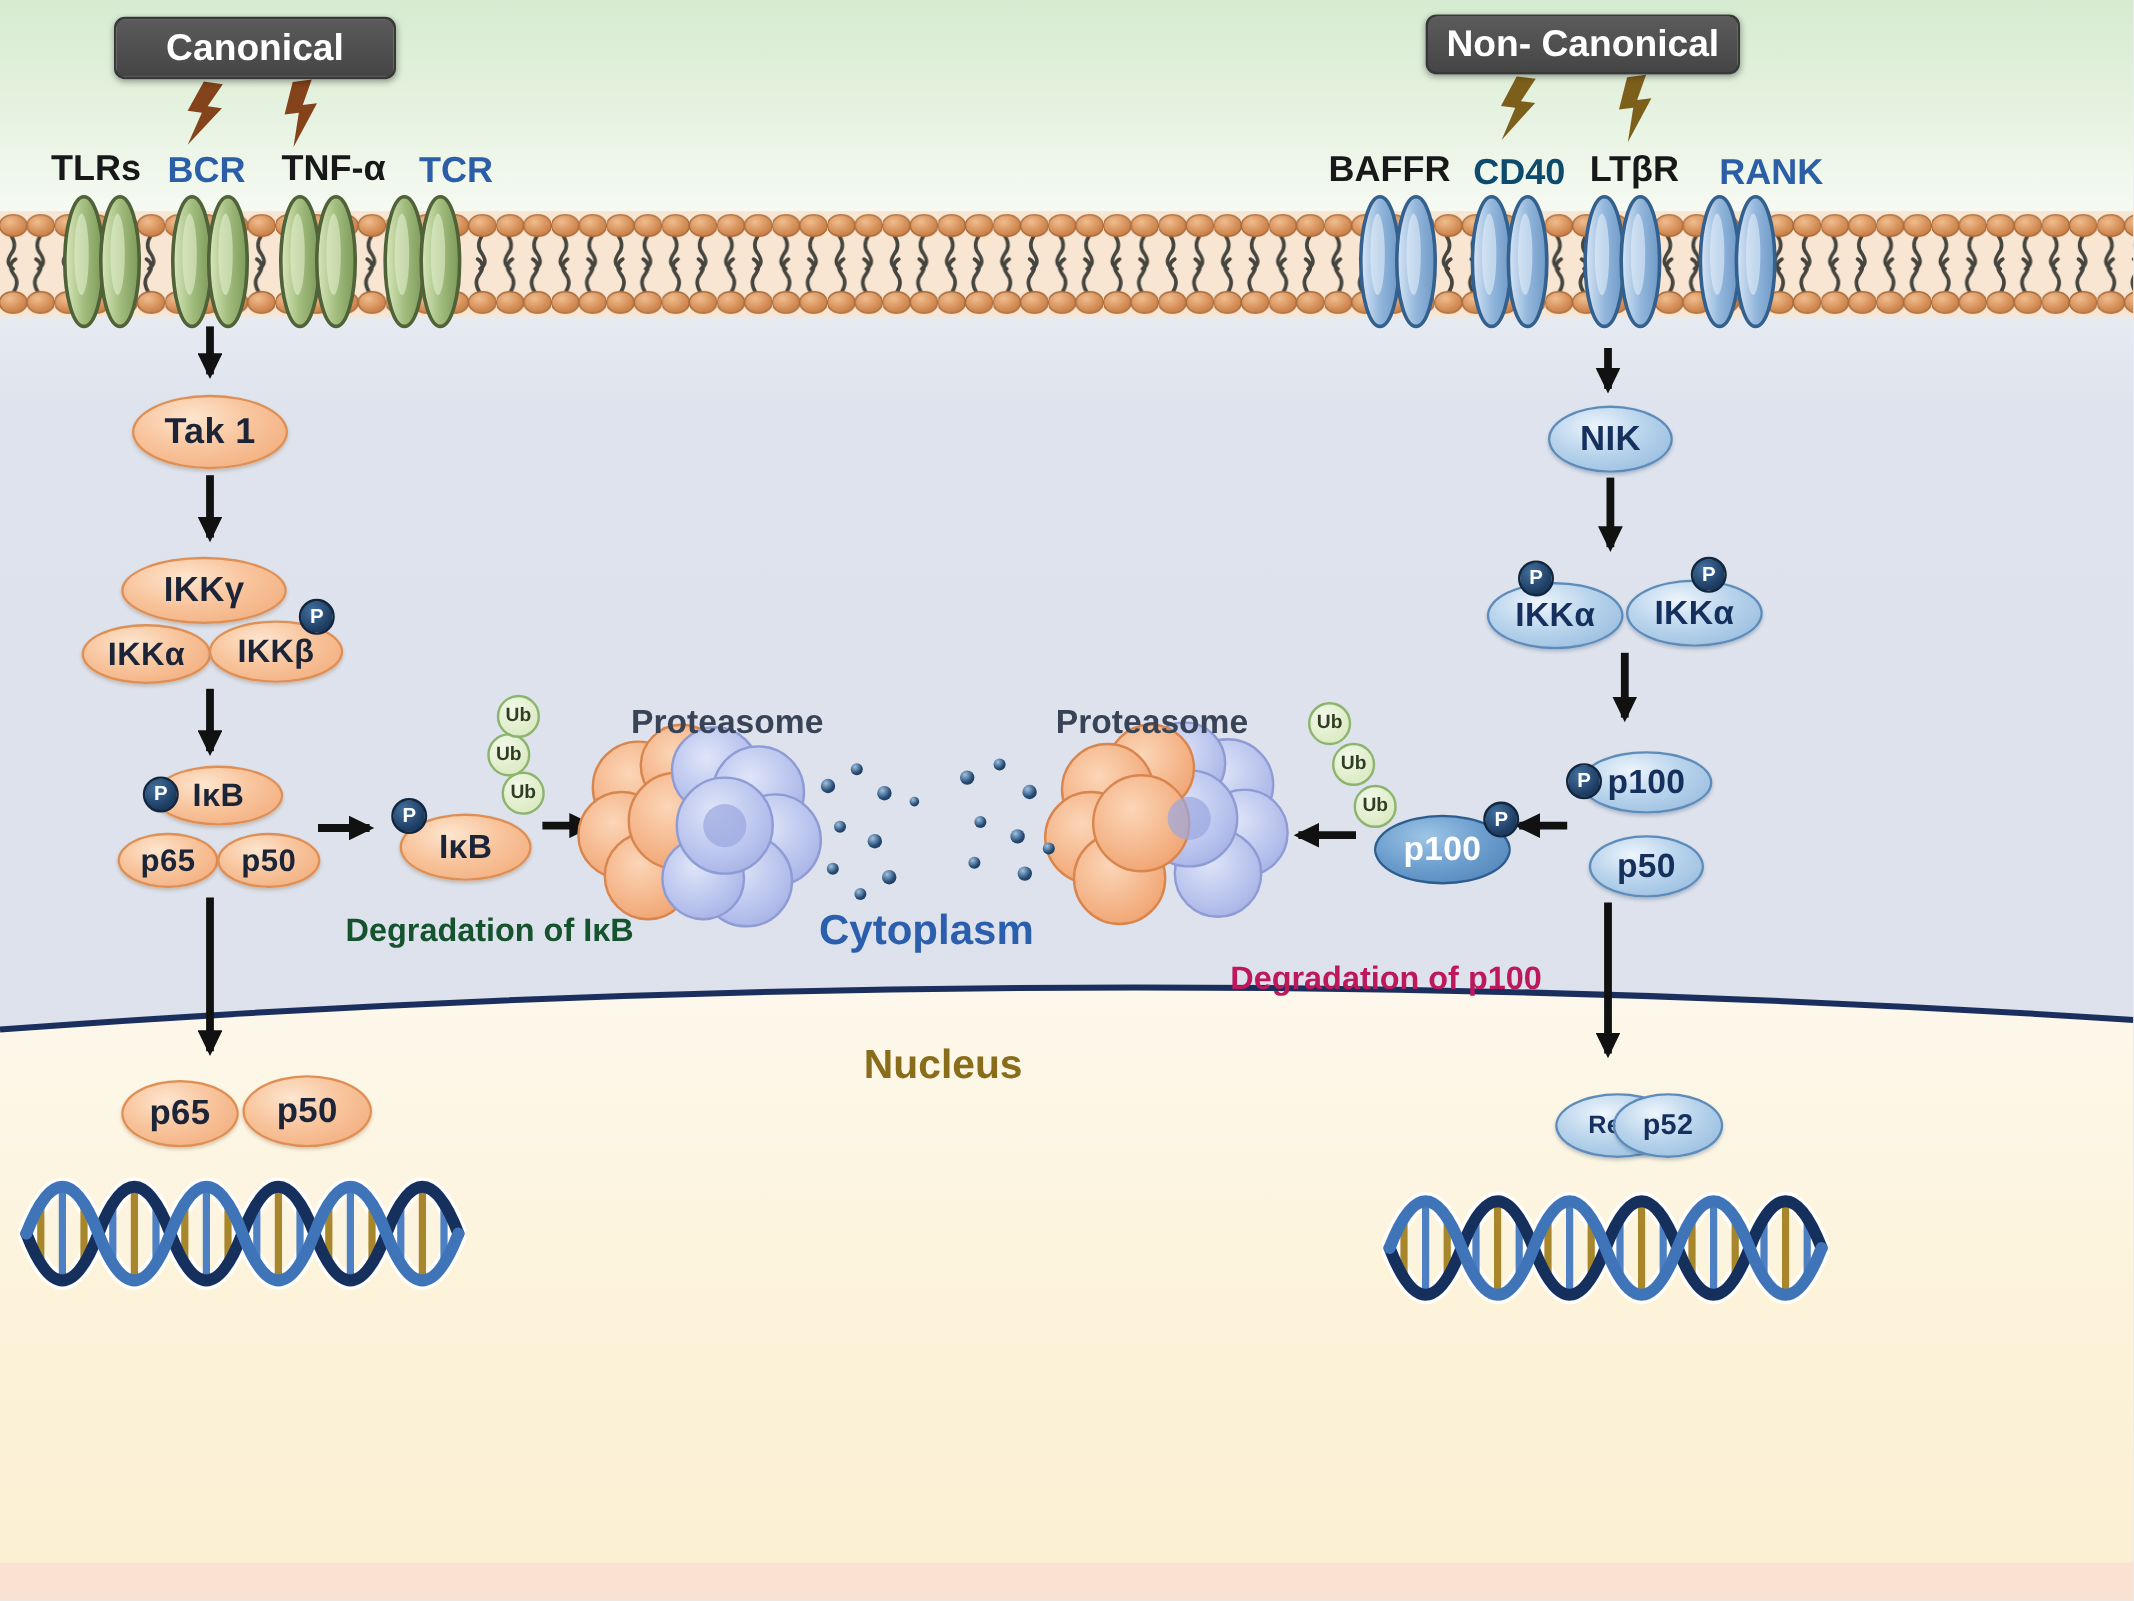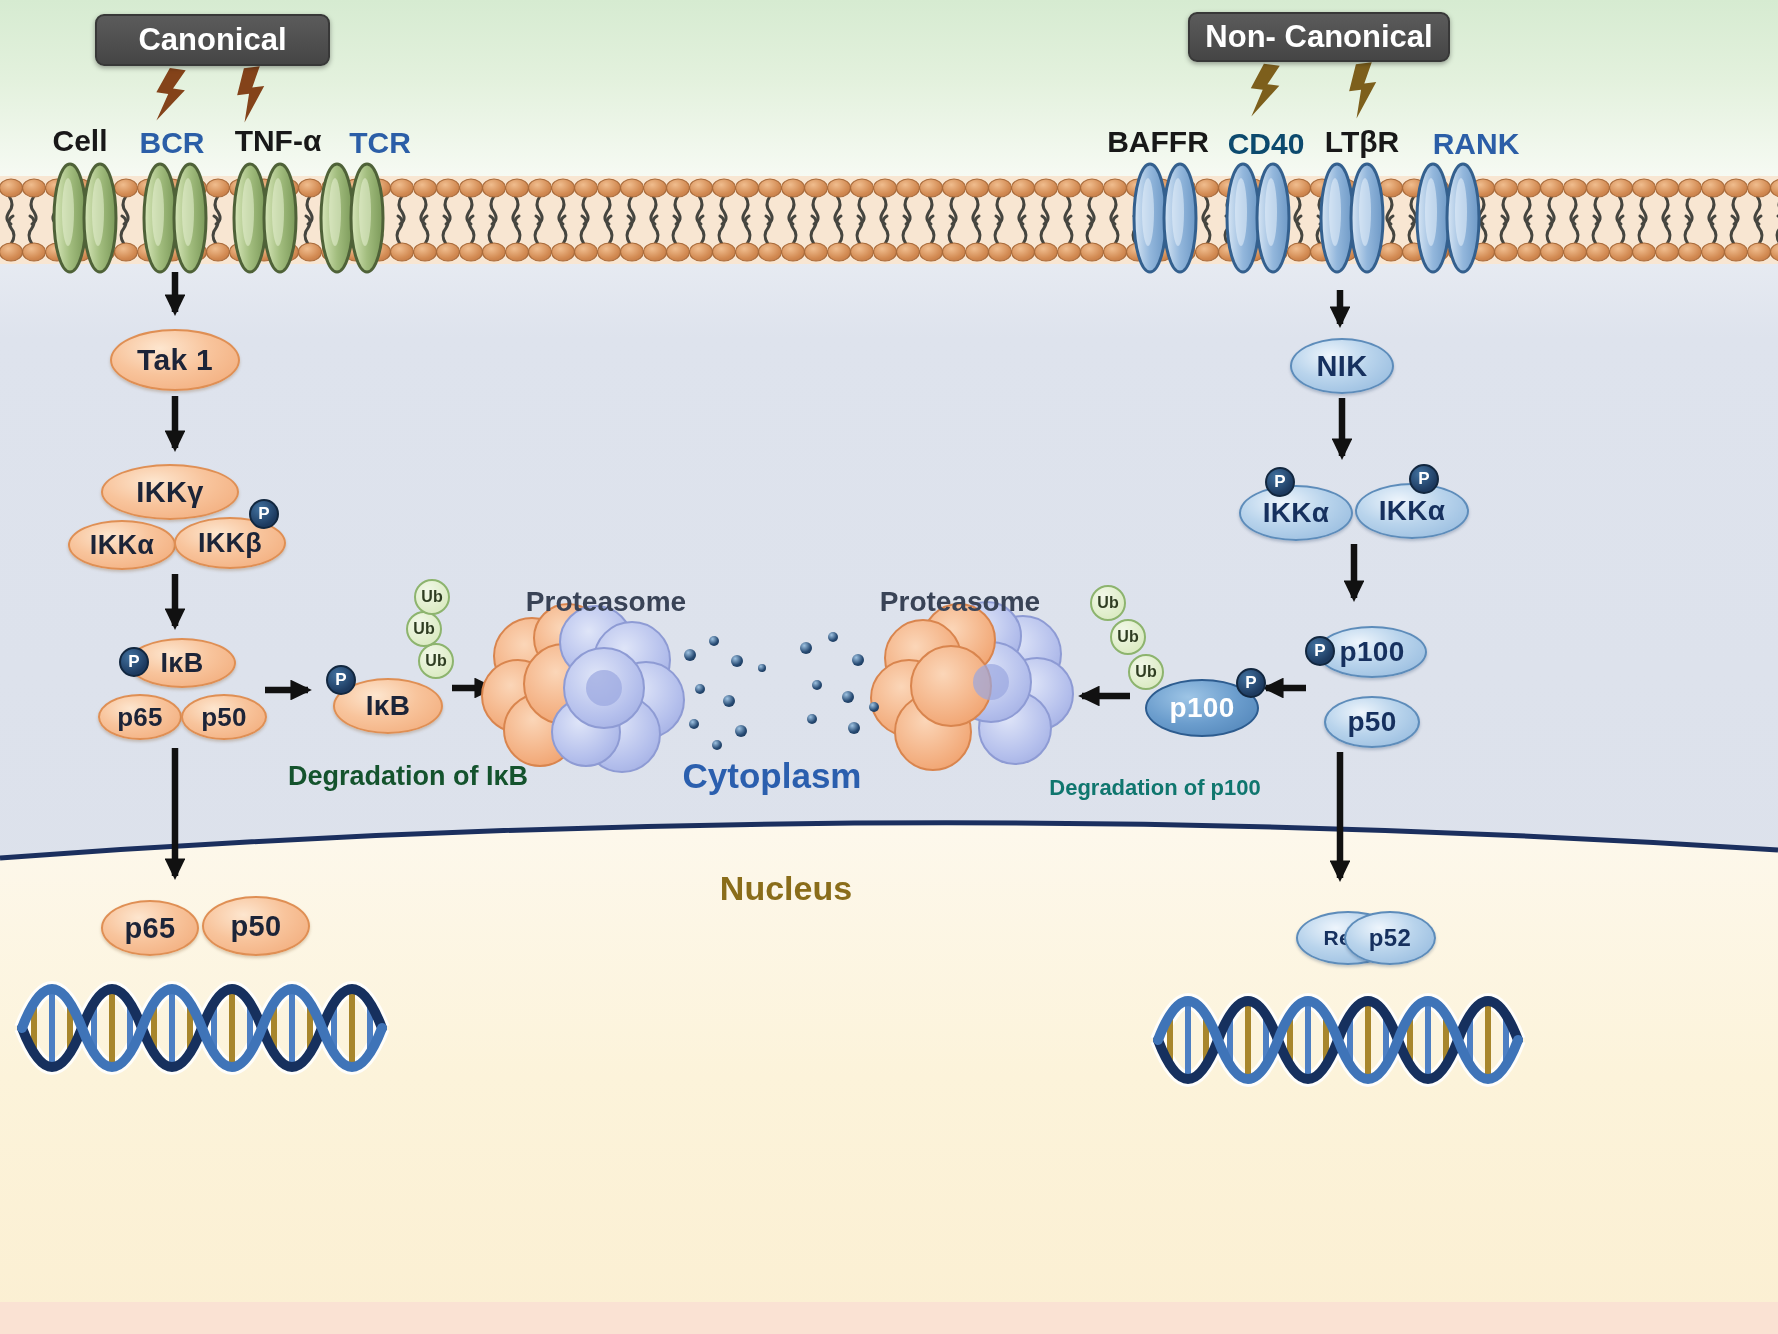--- a/index.html
+++ b/index.html
@@ -241,35 +241,35 @@
     <use href="#dna" x="1158" y="980"></use>
   </svg>
 
   <div class="hdr" style="left:95px;top:14px;width:235px;height:52px;font-size:31px;">
     <span>Canonical</span>
   </div>
   <div class="hdr" style="left:1188px;top:12px;width:262px;height:50px;font-size:31px;">
     <span>Non- Canonical</span>
   </div>
 
-  <div class="lbl" style="left:80px;top:141px;font-size:30px;color:#181818;">Cell</div>
+  <div class="lbl" style="left:80px;top:141px;font-size:30px;color:#181818;">TLRs</div>
   <div class="lbl" style="left:172px;top:143px;font-size:30px;color:#2b5ea7;">BCR</div>
   <div class="lbl" style="left:278px;top:141px;font-size:30px;color:#181818;">TNF-α</div>
   <div class="lbl" style="left:380px;top:143px;font-size:30px;color:#2b5ea7;">TCR</div>
   <div class="lbl" style="left:1158px;top:142px;font-size:30px;color:#181818;">BAFFR</div>
   <div class="lbl" style="left:1266px;top:144px;font-size:30px;color:#0c4a6e;">CD40</div>
   <div class="lbl" style="left:1362px;top:142px;font-size:30px;color:#181818;">LTβR</div>
   <div class="lbl" style="left:1476px;top:144px;font-size:30px;color:#2b5ea7;">RANK</div>
 
   <div class="lbl" style="left:772px;top:776px;font-size:35px;color:#2b5fae;">Cytoplasm</div>
   <div class="lbl" style="left:786px;top:888px;font-size:34px;color:#8a6d1a;">Nucleus</div>
   <div class="lbl" style="left:606px;top:602px;font-size:28px;color:#394356;">Proteasome</div>
   <div class="lbl" style="left:960px;top:602px;font-size:28px;color:#394356;">Proteasome</div>
   <div class="lbl" style="left:408px;top:776px;font-size:27px;color:#14532d;">Degradation of IκB</div>
-  <div class="lbl" style="left:1155px;top:788px;font-size:22px;color:#0f766e;">Degradation of p100</div>
+  <div class="lbl" style="left:1155px;top:816px;font-size:27px;color:#be185d;">Degradation of p100</div>
 
   <div class="node orange" style="left:110px;top:329px;width:130px;height:62px;font-size:30px;">Tak 1</div>
   <div class="node orange" style="left:101px;top:464px;width:138px;height:56px;font-size:29px;">IKKγ</div>
   <div class="node orange" style="left:68px;top:520px;width:108px;height:50px;font-size:27px;">IKKα</div>
   <div class="node orange" style="left:174px;top:517px;width:112px;height:52px;font-size:27px;">IKKβ</div>
   <div class="node orange" style="left:128px;top:638px;width:108px;height:50px;font-size:27px;">IκB</div>
   <div class="node orange" style="left:98px;top:694px;width:84px;height:46px;font-size:26px;">p65</div>
   <div class="node orange" style="left:181px;top:694px;width:86px;height:46px;font-size:26px;">p50</div>
   <div class="node orange" style="left:333px;top:678px;width:110px;height:56px;font-size:28px;">IκB</div>
   <div class="node orange" style="left:101px;top:900px;width:98px;height:56px;font-size:29px;">p65</div>

